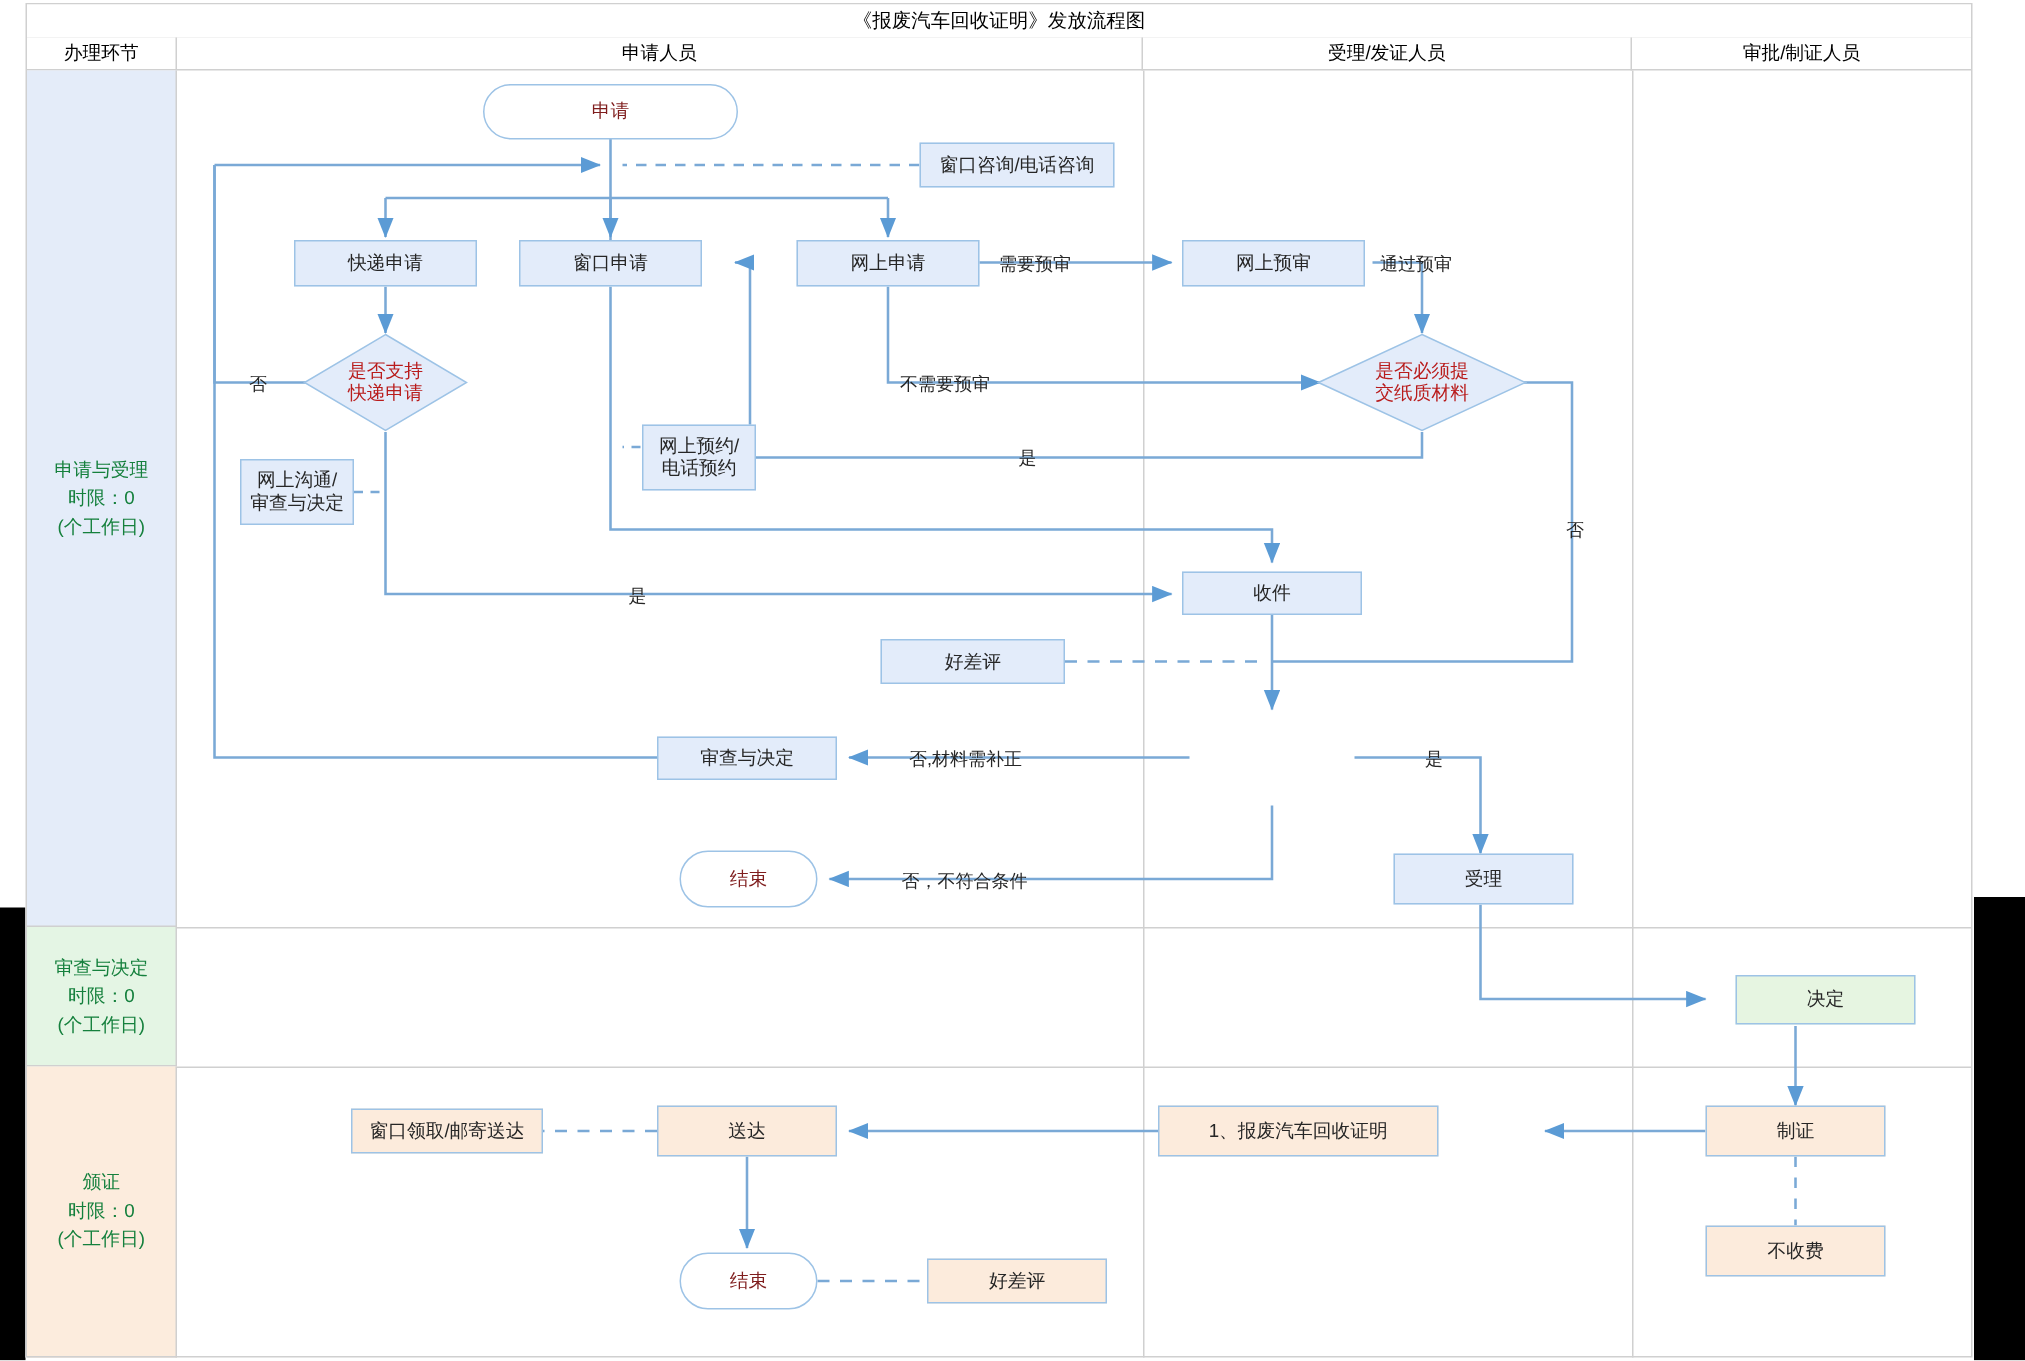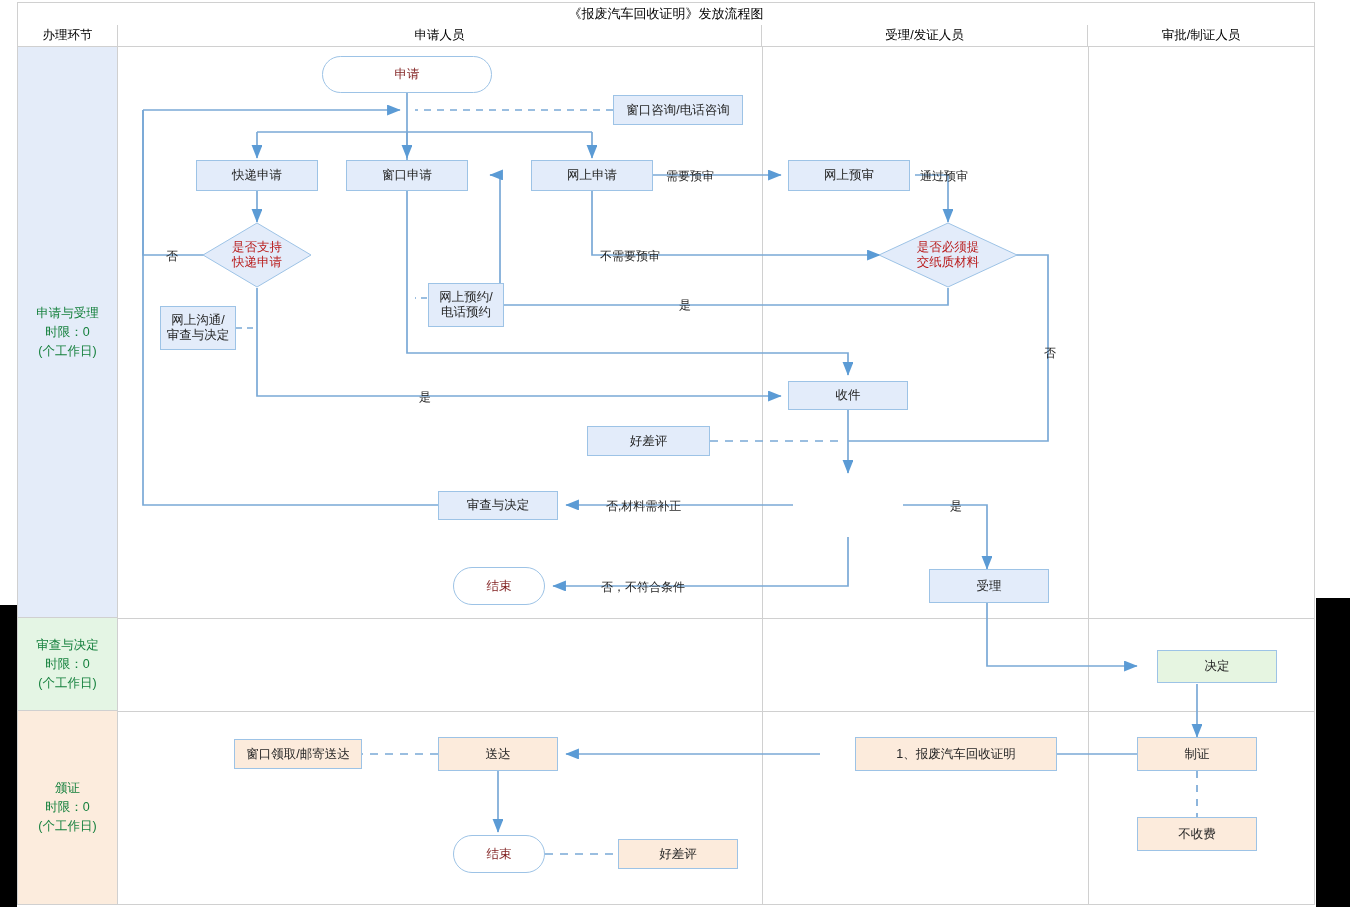--- a/index.html
+++ b/index.html
@@ -216,21 +216,21 @@
   <div class="node n-term" style="left:453px;top:567px;width:92px;height:38px;">结束</div>
 
   <div class="node n-blue" style="left:929px;top:569px;width:120px;height:34px;">受理</div>
 
   <div class="node n-green" style="left:1137px;top:650px;width:120px;height:33px;margin-left:20px;">决定</div>
 
   <div class="node n-orange" style="left:1137px;top:737px;width:120px;height:34px;">制证</div>
 
   <div class="node n-orange" style="left:1137px;top:817px;width:120px;height:34px;">不收费</div>
 
-  <div class="node n-orange" style="left:855px;top:737px;width:202px;height:34px;">1、报废汽车回收证明</div>
+  <div class="node n-orange" style="left:772px;top:737px;width:187px;height:34px;">1、报废汽车回收证明</div>
 
   <div class="node n-orange" style="left:438px;top:737px;width:120px;height:34px;">送达</div>
 
   <div class="node n-orange" style="left:234px;top:739px;width:128px;height:30px;">窗口领取/邮寄送达</div>
 
   <div class="node n-term" style="left:453px;top:835px;width:92px;height:38px;">结束</div>
 
   <div class="node n-orange" style="left:618px;top:839px;width:120px;height:30px;">好差评</div>
 
   <div class="edgelbl" style="left:666px;top:168px;">需要预审</div>

